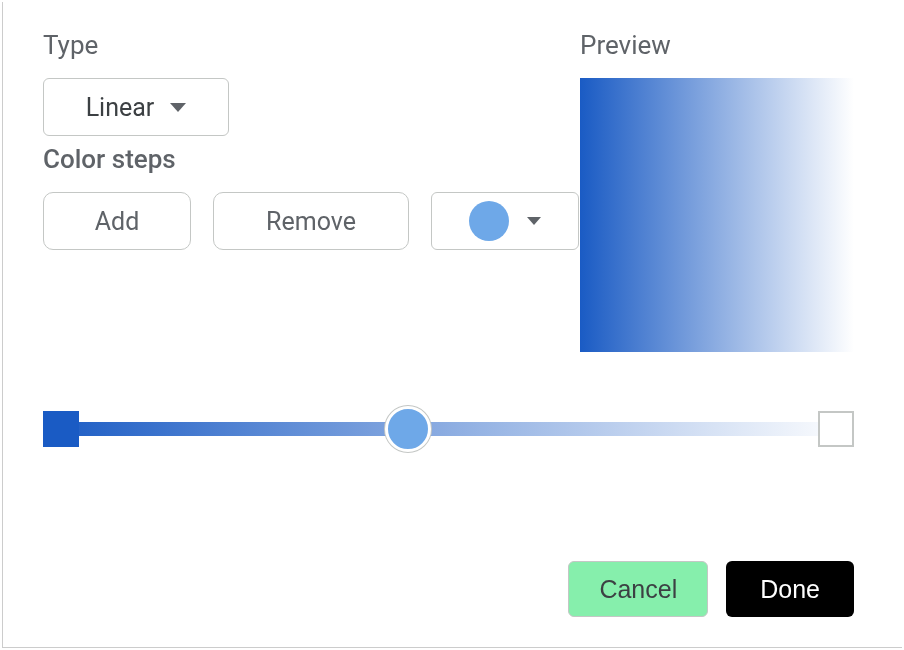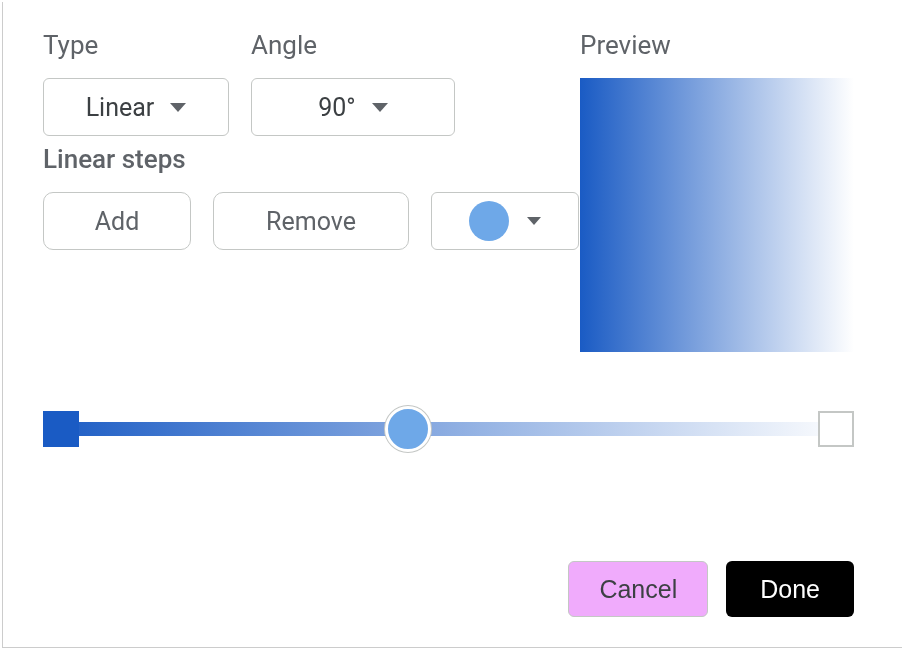--- a/index.html
+++ b/index.html
@@ -167,21 +167,21 @@
       right: 48px;
       bottom: 30px;
       display: flex;
       gap: 18px;
     }
     .btn-cancel {
       height: 56px;
       padding: 0 30px;
       border: 1px solid #c4c7c5;
       border-radius: 6px;
-      background: #f0abfc;
+      background: #86efac;
       font-size: 25px;
       color: #3c4043;
       cursor: pointer;
     }
     .btn-done {
       height: 56px;
       padding: 0 34px;
       border: none;
       border-radius: 6px;
       background: #000000;
@@ -204,31 +204,24 @@
       <div class="left-row">
 
         <div class="field-block">
           <div class="label">Type</div>
           <div class="select sel-type">
             <span>Linear</span>
             <span class="caret"></span>
           </div>
         </div>
 
-        <div class="field-block">
-          <div class="label">Angle</div>
-          <div class="select sel-angle">
-            <span>90°</span>
-            <span class="caret"></span>
-          </div>
-        </div>
 
       </div>
 
-      <div class="color-steps-lbl">Linear steps</div>
+      <div class="color-steps-lbl">Color steps</div>
 
       <div class="steps-row">
         <div class="btn-outline btn-add">
           <span>Add</span>
         </div>
         <div class="btn-outline btn-remove">
           <span>Remove</span>
         </div>
         <div class="color-drop">
           <span class="swatch-circle" style="background:#6ea8e8"></span>

